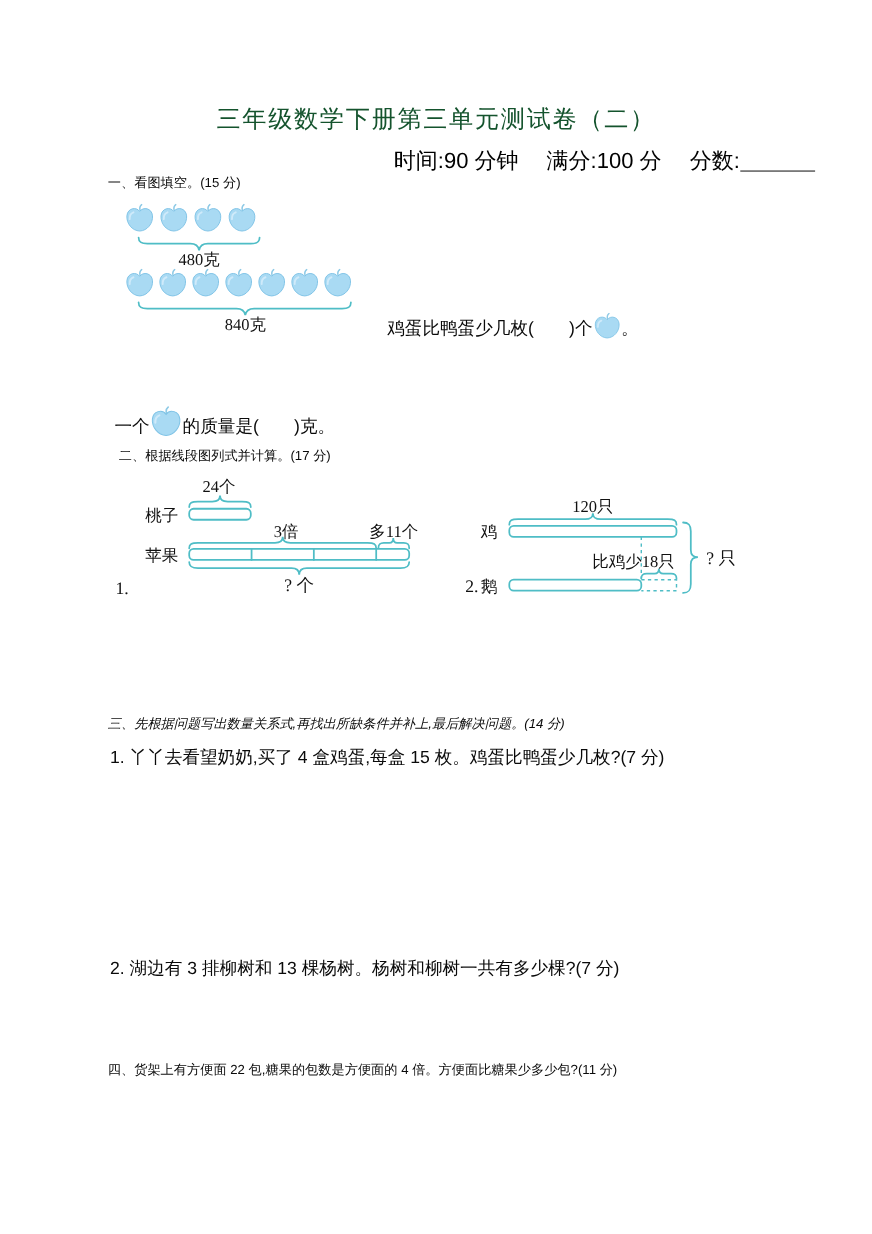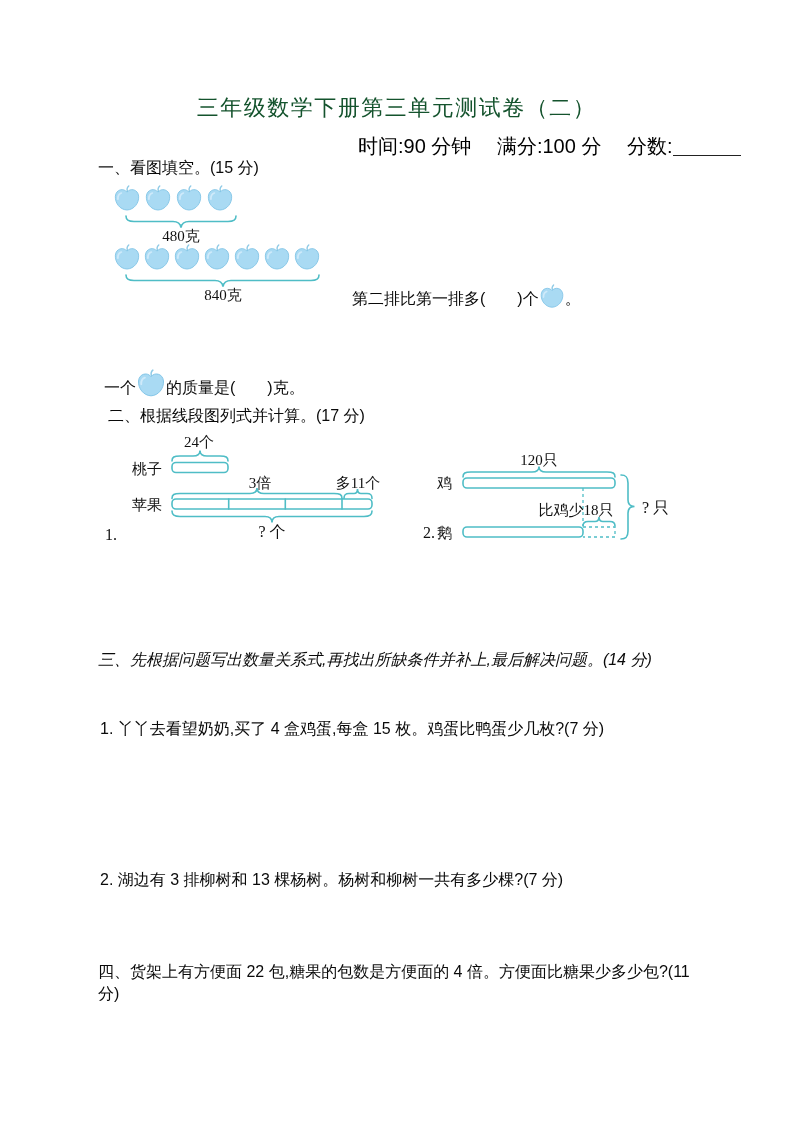--- a/index.html
+++ b/index.html
@@ -8,21 +8,21 @@
     font-family:"Liberation Sans",sans-serif;color:#111;
   }
   .abs{position:absolute;}
   .title{
     top:93px;left:0;width:793px;text-align:center;
     font-family:"Liberation Serif",serif;font-size:22px;letter-spacing:1.5px;color:#14532d;
   }
   .info-line{top:133px;left:358px;font-size:20px;font-weight:400;color:#000;}
   .info-line .seg{margin-right:20px;}
   .score-blank{display:inline-block;width:68px;border-bottom:1.6px solid #222;height:16px;vertical-align:-3px;}
-  .heading{font-size:16px;color:#0a0a0a;}
+  .heading{font-size:12px;color:#0a0a0a;}
   .bodytext{font-size:16px;color:#0a0a0a;}
   .apple-inline{vertical-align:-6px;}
   svg text{font-family:"Liberation Serif",serif;fill:#111;}
   svg .lbl{font-size:15px;}
   svg .num{font-size:16px;}
   .teal{stroke:#4fbdc6;fill:none;stroke-width:1.6;stroke-linecap:round;}
   .bar{fill:#ffffff;stroke:#4fbdc6;stroke-width:1.6;}
   .dash{stroke:#4fbdc6;stroke-width:1.3;fill:none;stroke-dasharray:3,3;}
 </style>
 </head>
@@ -67,21 +67,21 @@
       <use href="#apple" x="103" y="60" width="28" height="28"></use>
       <use href="#apple" x="133" y="60" width="28" height="28"></use>
       <use href="#apple" x="163" y="60" width="28" height="28"></use>
       <use href="#apple" x="193" y="60" width="28" height="28"></use>
     </g>
     <path class="teal" d="M26,91 C26,95 28,96.5 34,96.5 L115,96.5 Q122,96.5 123,102.5 Q124,96.5 131,96.5 L211,96.5 C217,96.5 219,95 219,91"></path>
     <text class="lbl" x="123" y="116" text-anchor="middle">840克</text>
   </svg>
 
   <div class="abs bodytext" style="top:284px;left:352px;">
-    <span>第二排比第一排多(　　)个</span><svg class="apple-inline" width="26" height="26">
+    <span>鸡蛋比鸭蛋少几枚(　　)个</span><svg class="apple-inline" width="26" height="26">
         <use href="#apple" x="0" y="0" width="26" height="26"></use>
       </svg><span>。</span>
   </div>
 
 
   <div class="abs bodytext" style="top:369px;left:104px;">
     <span>一个</span><svg class="apple-inline" width="30" height="30">
         <use href="#apple" x="0" y="0" width="30" height="30"></use>
       </svg><span>的质量是(　　)克。</span>
   </div>
@@ -123,18 +123,18 @@
     <text class="lbl" x="32" y="100" text-anchor="end">鹅</text>
     <rect class="bar" x="43" y="89" width="120" height="10" rx="4"></rect>
     <path class="dash" d="M163,89 H195 V99 H163"></path>
 
     <path class="teal" d="M201,37 C206,37 208,39 208,45 L208,62 Q208,68.5 214.5,68.5 Q208,68.5 208,75 L208,93 C208,99 206,101 201,101"></path>
     <text class="num" x="222" y="75">? 只</text>
     <text class="num" x="3" y="100">2.</text>
   </svg>
 
   <div class="abs heading" style="top:650px;left:98px;width:610px;font-style:italic;">三、先根据问题写出数量关系式,再找出所缺条件并补上,最后解决问题。(14 分)</div>
-  <div class="abs bodytext" style="top:679px;left:100px;width:600px;margin-top:40px;">1. 丫丫去看望奶奶,买了 4 盒鸡蛋,每盒 15 枚。鸡蛋比鸭蛋少几枚?(7 分)</div>
+  <div class="abs bodytext" style="top:679px;left:100px;width:600px;">1. 丫丫去看望奶奶,买了 4 盒鸡蛋,每盒 15 枚。鸡蛋比鸭蛋少几枚?(7 分)</div>
   <div class="abs bodytext" style="top:870px;left:100px;width:600px;">2. 湖边有 3 排柳树和 13 棵杨树。杨树和柳树一共有多少棵?(7 分)</div>
 
   <div class="abs heading" style="top:961px;left:98px;width:592px;line-height:22px;">四、货架上有方便面 22 包,糖果的包数是方便面的 4 倍。方便面比糖果少多少包?(11 分)</div>
 
 </div>
 
 </body></html>

